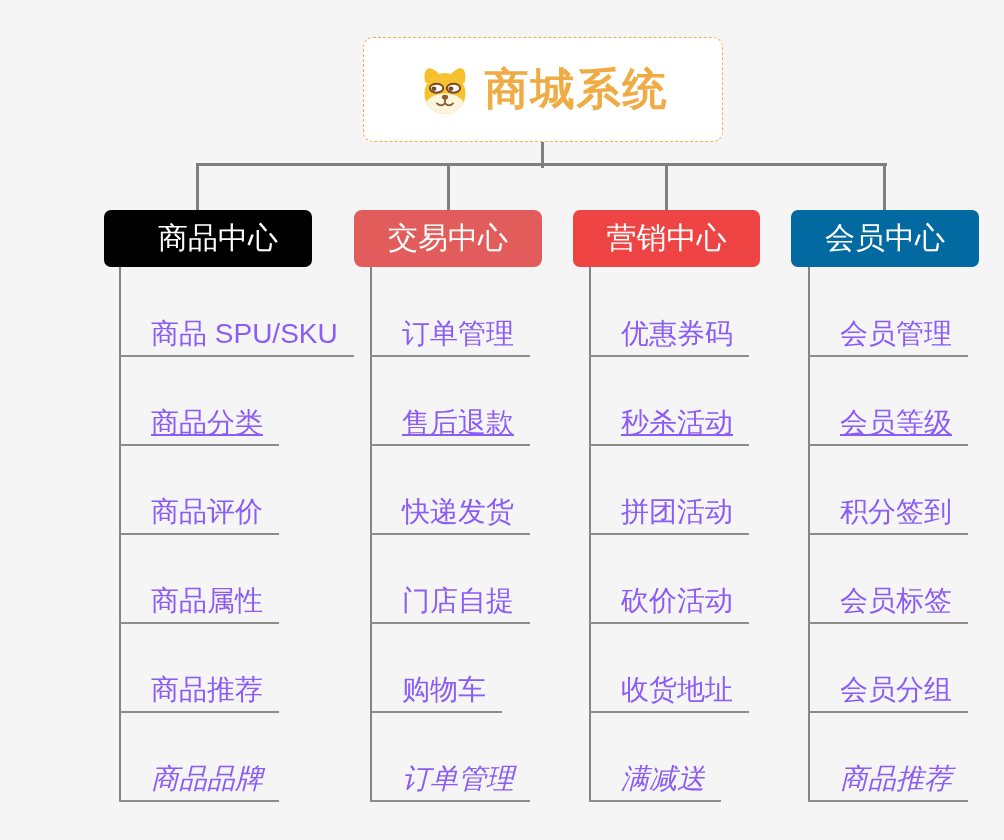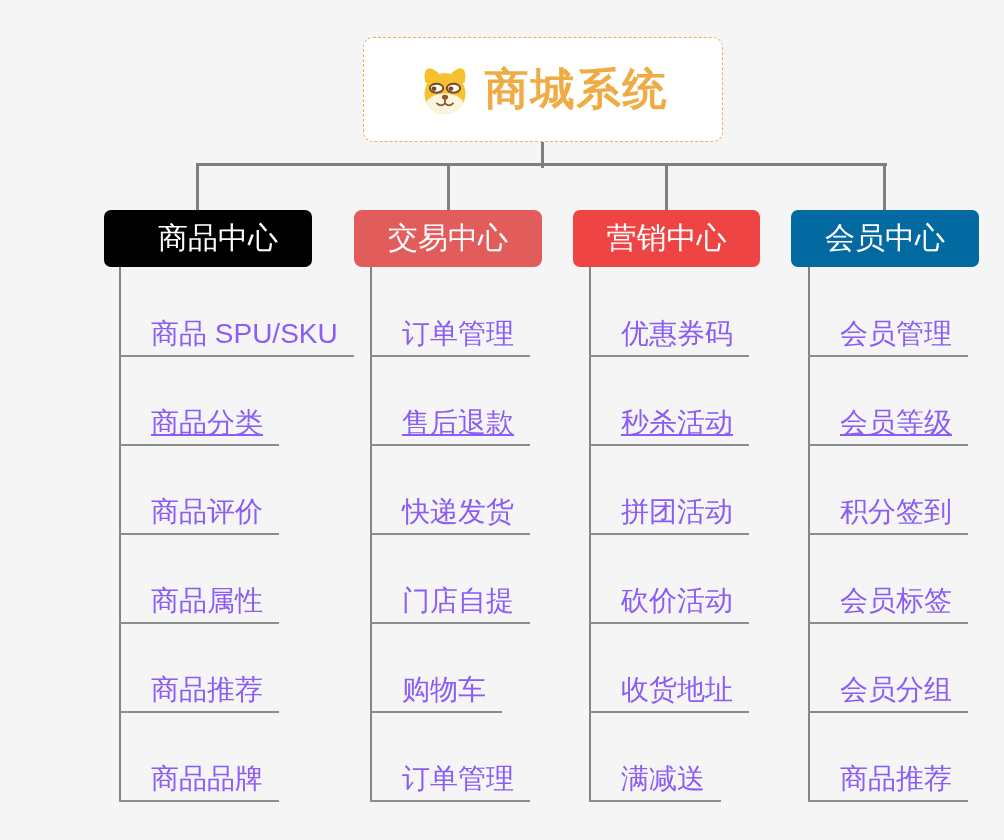--- a/index.html
+++ b/index.html
@@ -48,21 +48,21 @@
   
   .leaf{
     position:absolute;
     font-size:28px;line-height:42px;color:#8b5cf6;
     padding:0 16px 0 32px;
     border-bottom:2px solid #8c8c8c;
     white-space:nowrap;
     display:inline-block;
   }
   .c1{left:72px;} .c2{left:323px;} .c3{left:542px;} .c4{left:761px;}
-  .r1{top:313px;} .r2{top:402px;text-decoration:underline;} .r3{top:491px;} .r4{top:580px;} .r5{top:669px;} .r6{top:758px;}
+  .r1{top:313px;} .r2{top:402px;text-decoration:underline;} .r3{top:491px;} .r4{top:580px;} .r5{top:669px;} .r6{top:758px;font-style:italic;}
 </style>
 </head>
 <body>
 
 <div class="canvas">
 
   <div class="line root-stub"></div>
   <div class="line bar"></div>
   <div class="line drop drop-1"></div>
   <div class="line drop drop-2"></div>

